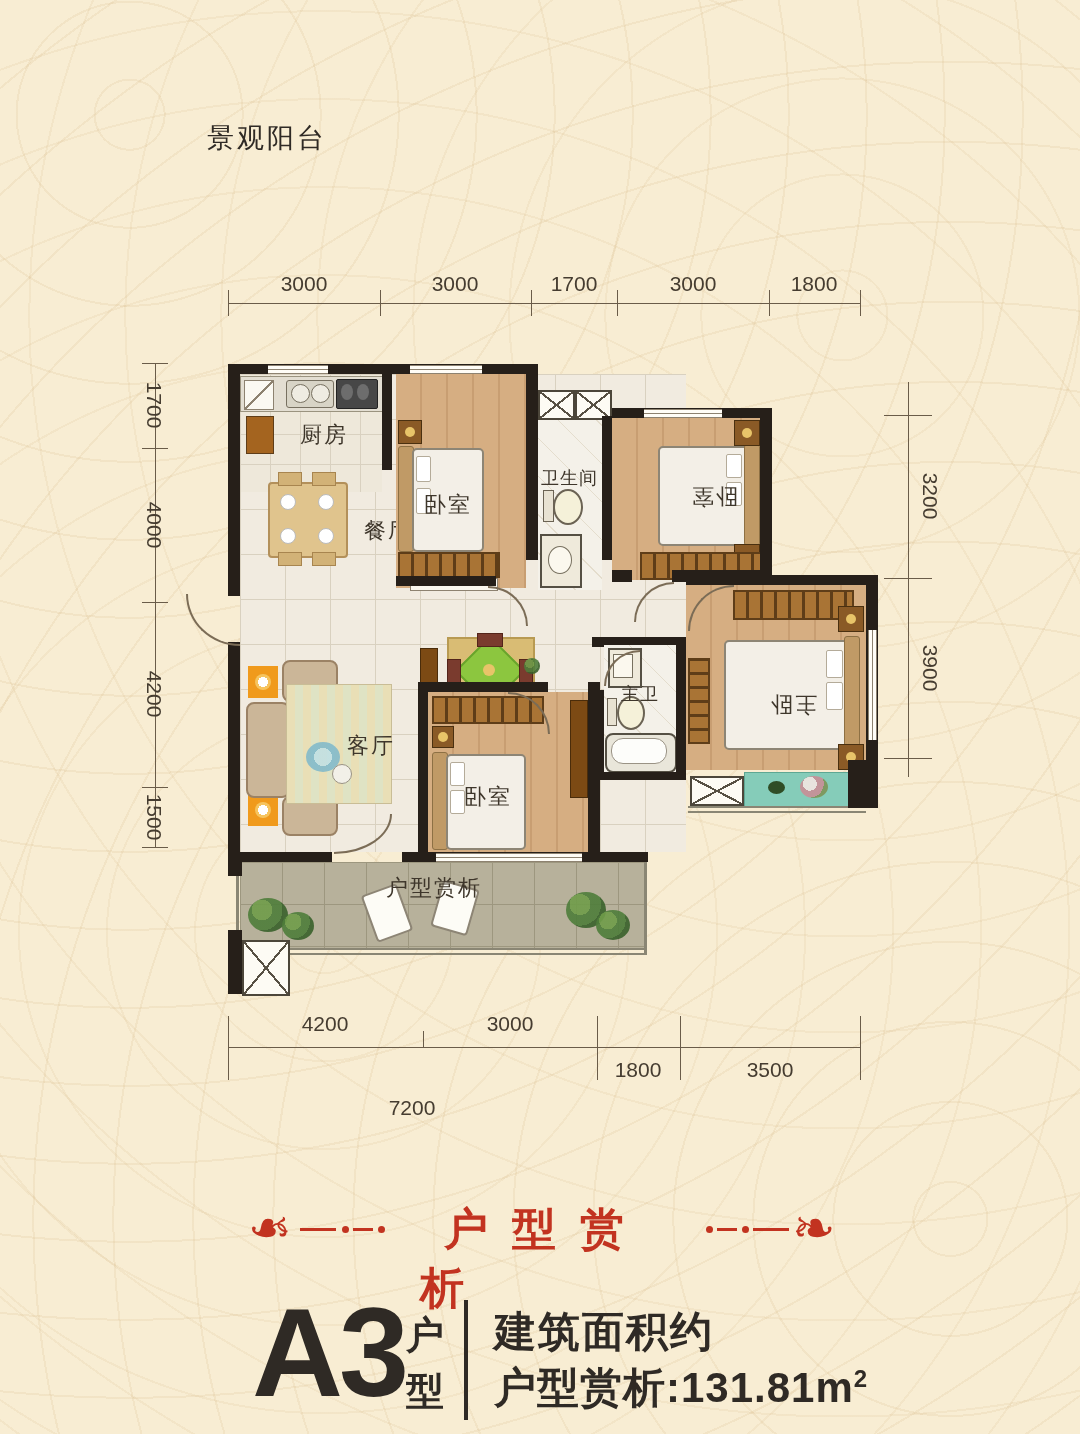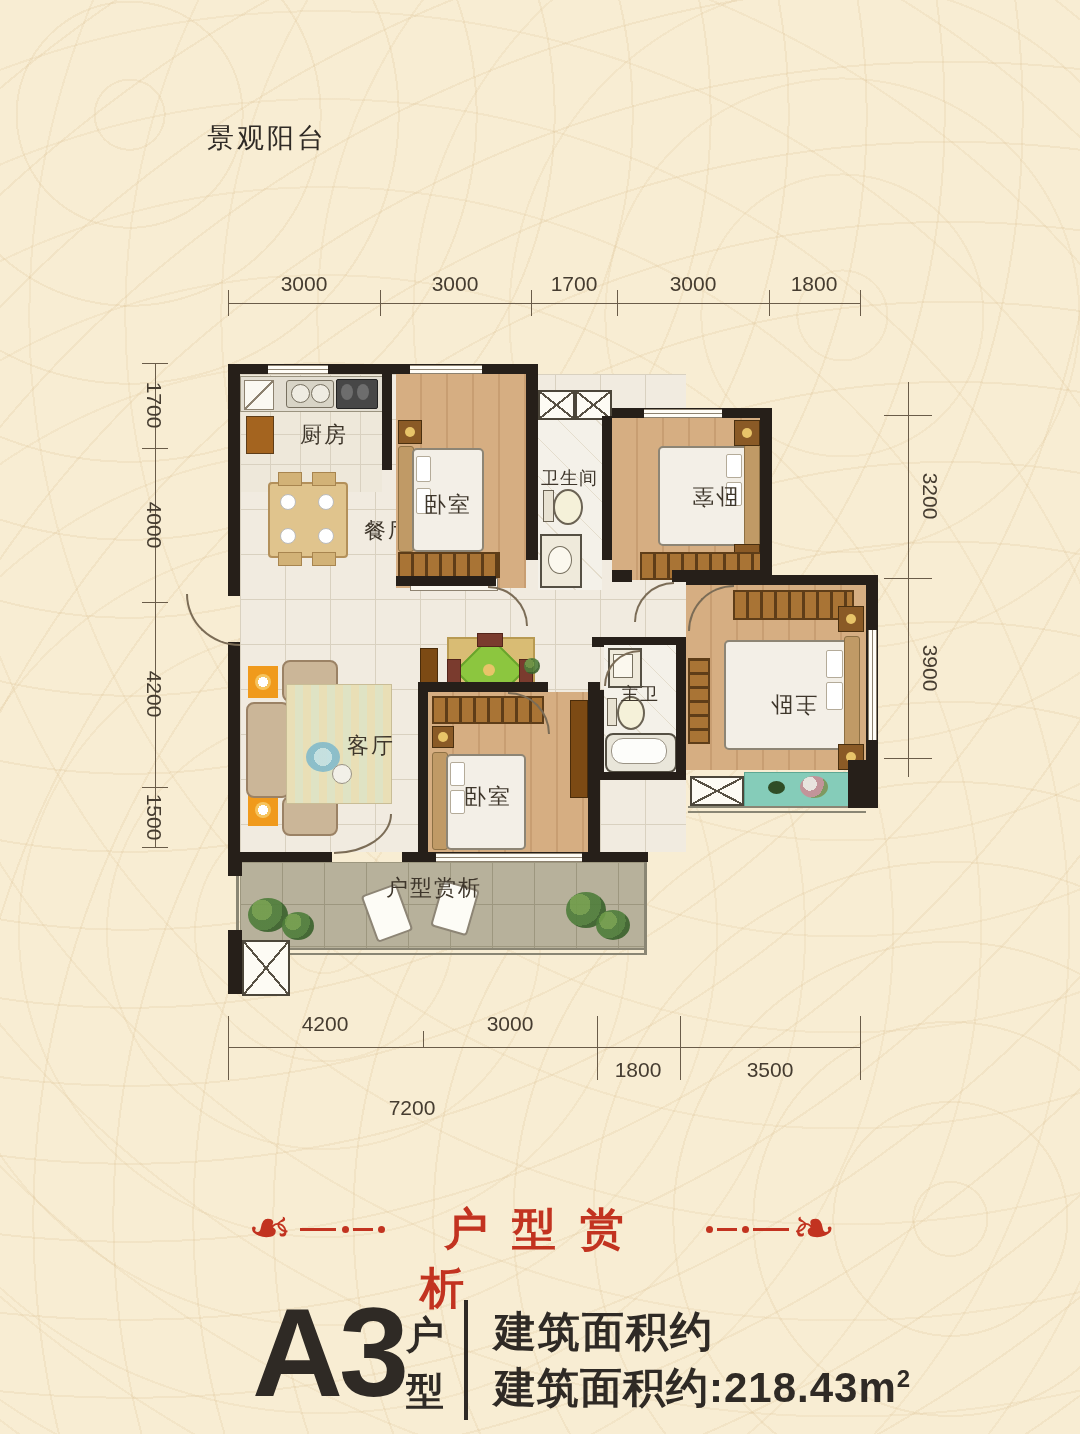--- a/index.html
+++ b/index.html
@@ -340,17 +340,17 @@
     <span class="abs" style="left:792px;top:1198px;font-size:52px;color:#c23320;">❧</span>
   </div>
 
   <div>
     <span class="t" style="left:252px;top:1290px;font-size:126px;font-weight:800;line-height:1;letter-spacing:-4px;">A3</span>
     <span class="t" style="left:406px;top:1310px;font-size:38px;font-weight:bold;">户</span>
     <span class="t" style="left:406px;top:1366px;font-size:38px;font-weight:bold;">型</span>
     <div class="abs" style="left:464px;top:1300px;width:4px;height:120px;background:#2f2a25;"></div>
     <span class="t" style="left:494px;top:1304px;font-size:42px;font-weight:bold;letter-spacing:2px;">建筑面积约</span>
     <span class="t" style="left:494px;top:1360px;font-size:42px;font-weight:bold;letter-spacing:1px;">
-      <span>建筑面积约:</span><span>218.43m</span><sup style="font-size:24px;">2</sup>
+      <span>户型赏析:</span><span>131.81m</span><sup style="font-size:24px;">2</sup>
     </span>
   </div>
 
 </div>
 
 </body></html>

